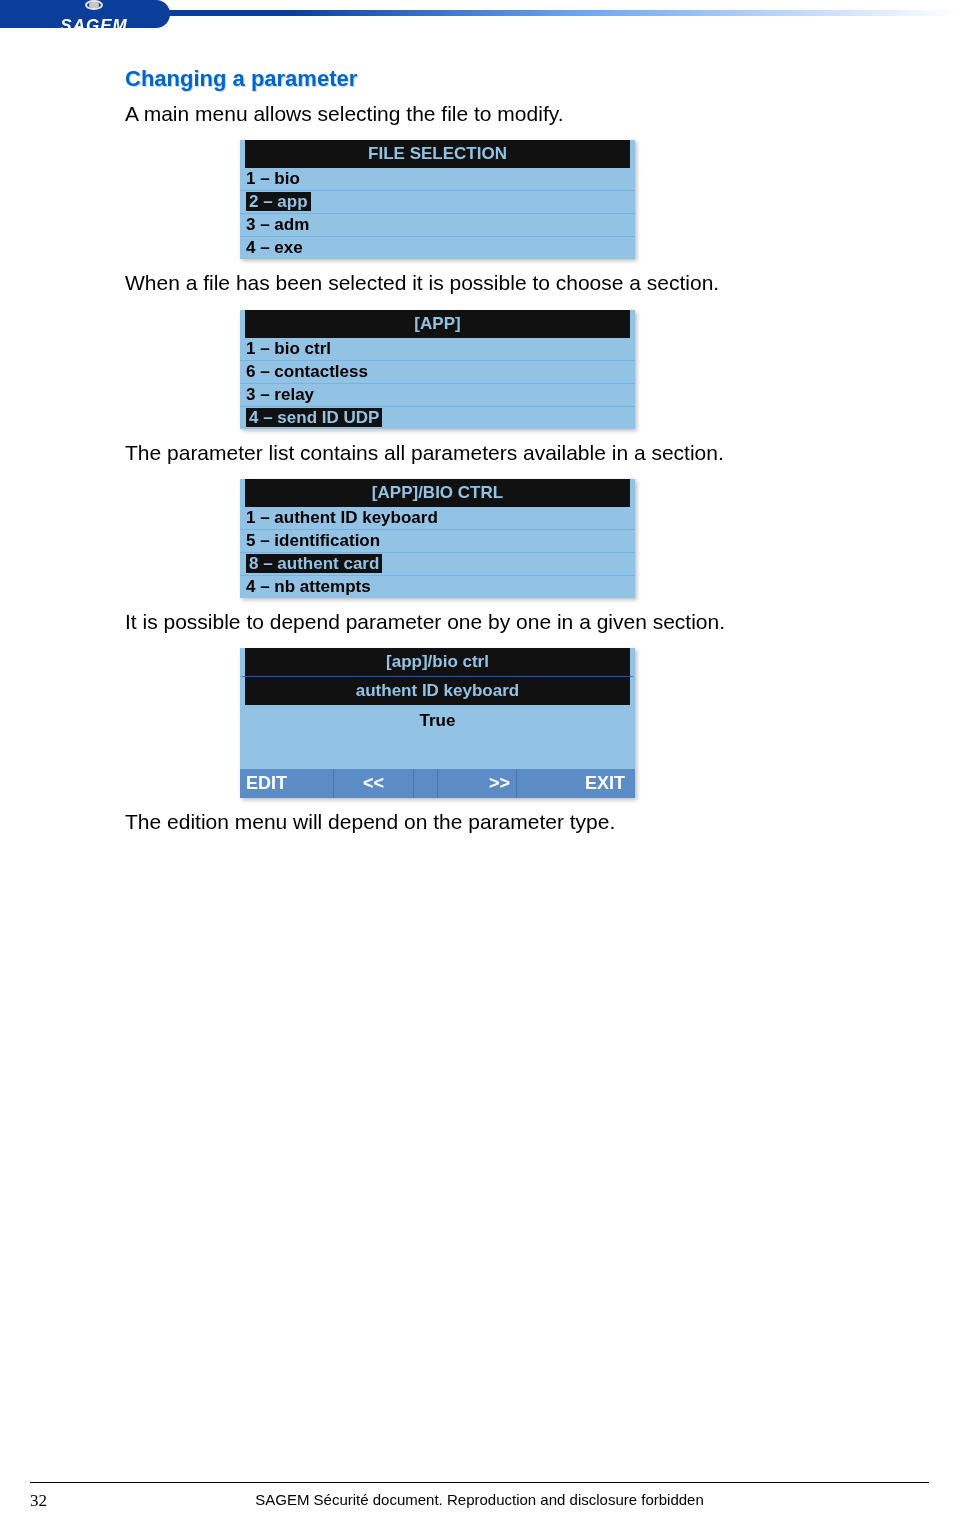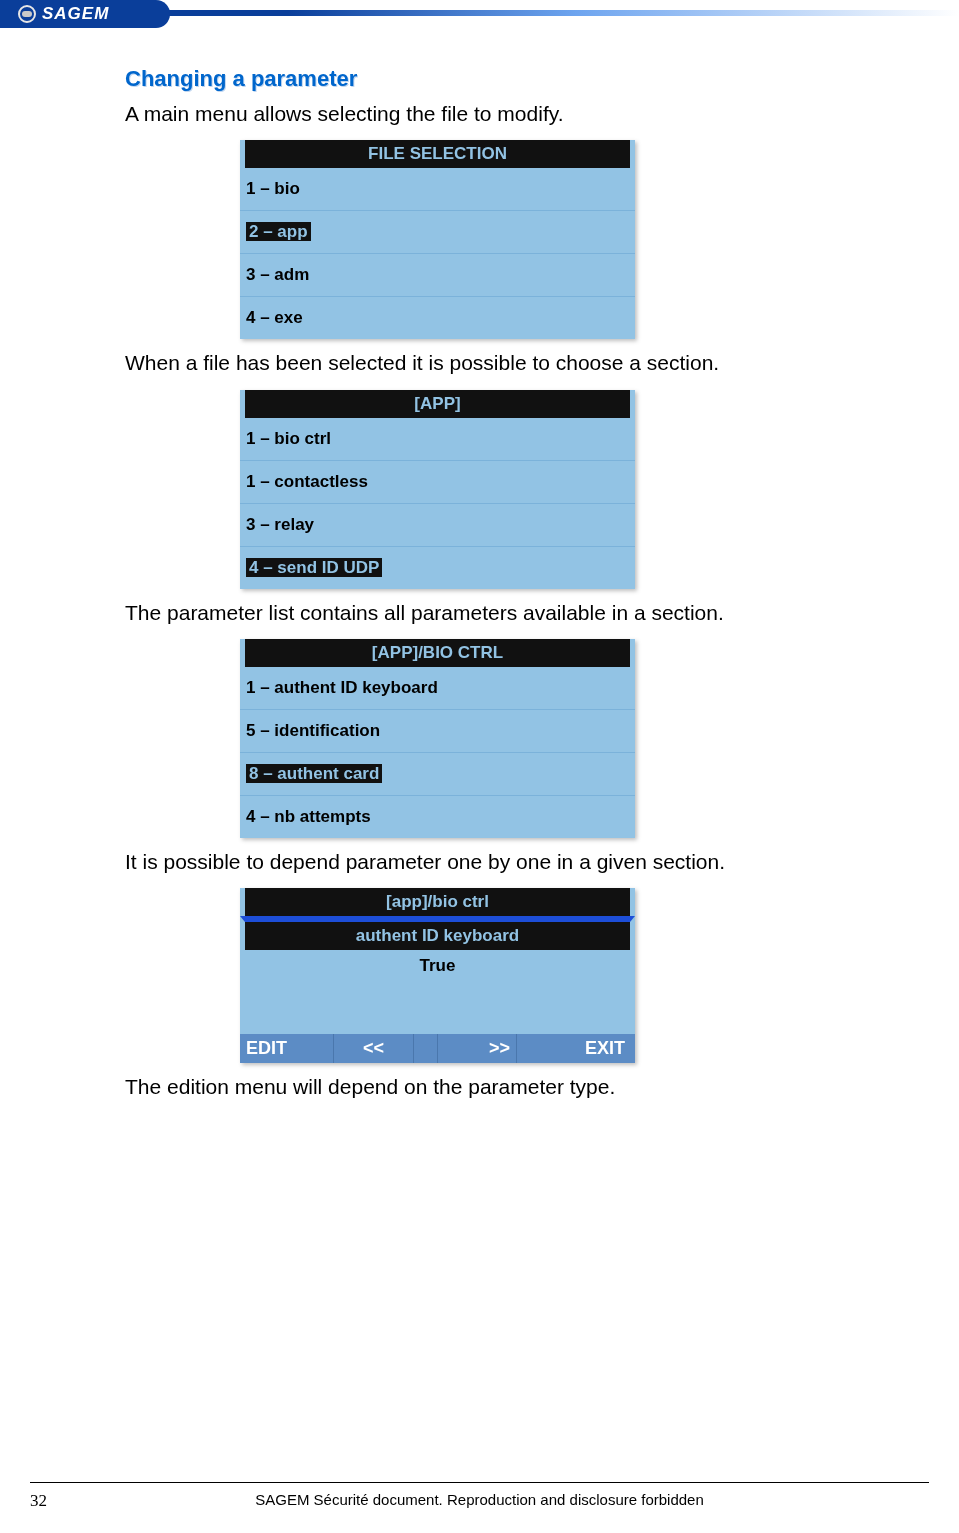--- a/index.html
+++ b/index.html
@@ -30,20 +30,21 @@
     width: 170px;
     height: 28px;
     background: #0a3e9a;
     border-top-right-radius: 14px;
     border-bottom-right-radius: 14px;
     display: flex;
     align-items: center;
     gap: 6px;
     padding-left: 18px;
     box-sizing: border-box;
+    flex-direction: column;
   }
   .header-stripe {
     position: absolute;
     left: 0;
     right: 0;
     top: 10px;
     height: 6px;
     background: linear-gradient(to right, #0a3e9a 0%, #0a3e9a 30%, #6da4ef 60%, #ffffff 100%);
     z-index: -0;
   }
@@ -105,21 +106,21 @@
     padding: 4px 0;
     border-left: 5px solid #92c3e4;
     border-right: 5px solid #92c3e4;
   }
   .menu-items {
     background: #92c3e4;
   }
   .menu-item {
     font-weight: bold;
     font-size: 17px;
-    padding: 11px 6px;
+    padding: 1px 6px;
     border-top: 1px solid #7bb2da;
   }
   .menu-item:first-child { border-top: none; }
   .menu-item .hl {
     background: #111111;
     color: #92c3e4;
     padding: 0 3px;
   }
   
   .param-screen {
@@ -137,21 +138,21 @@
     padding: 4px 0;
     border-left: 5px solid #92c3e4;
     border-right: 5px solid #92c3e4;
   }
   .param-value {
     background: #92c3e4;
     color: #000;
     font-weight: bold;
     text-align: center;
     font-size: 17px;
-    padding: 6px 0 58px 0;
+    padding: 6px 0 38px 0;
   }
   .param-buttons {
     display: flex;
     background: #5c8cc5;
     color: #ffffff;
     font-weight: bold;
     font-size: 18px;
   }
   .param-buttons > div {
     padding: 4px 0;
@@ -222,21 +223,21 @@
           <div class="menu-item">4 – exe</div>
         </div>
     </div>
 
     <div class="body-text">When a file has been selected it is possible to choose a section.</div>
 
     <div class="menu-screen">
       <div class="menu-title">[APP]</div>
       <div class="menu-items">
           <div class="menu-item">1 – bio ctrl</div>
-          <div class="menu-item">1 – contactless</div>
+          <div class="menu-item">6 – contactless</div>
           <div class="menu-item">3 – relay</div>
           <div class="menu-item"><span class="hl">4 – send ID UDP</span></div>
         </div>
     </div>
 
     <div class="body-text">The parameter list contains all parameters available in a section.</div>
 
     <div class="menu-screen">
       <div class="menu-title">[APP]/BIO CTRL</div>
       <div class="menu-items">
@@ -244,21 +245,21 @@
           <div class="menu-item">5 – identification</div>
           <div class="menu-item"><span class="hl">8 – authent card</span></div>
           <div class="menu-item">4 – nb attempts</div>
         </div>
     </div>
 
     <div class="body-text">It is possible to depend parameter one by one in a given section.</div>
 
     <div class="param-screen">
       <div class="param-row-dark">[app]/bio ctrl</div>
-      <div class="param-row-dark" style="border-top:6px solid #1d4ed8">authent ID keyboard</div>
+      <div class="param-row-dark" style="border-top:1px solid #1d4ed8">authent ID keyboard</div>
       <div class="param-value">True</div>
       <div class="param-buttons">
         <div class="btn-edit">EDIT</div>
         <div class="btn-prev">&lt;&lt;</div>
         <div class="btn-mid"></div>
         <div class="btn-next">&gt;&gt;</div>
         <div class="btn-exit">EXIT</div>
       </div>
     </div>
 

